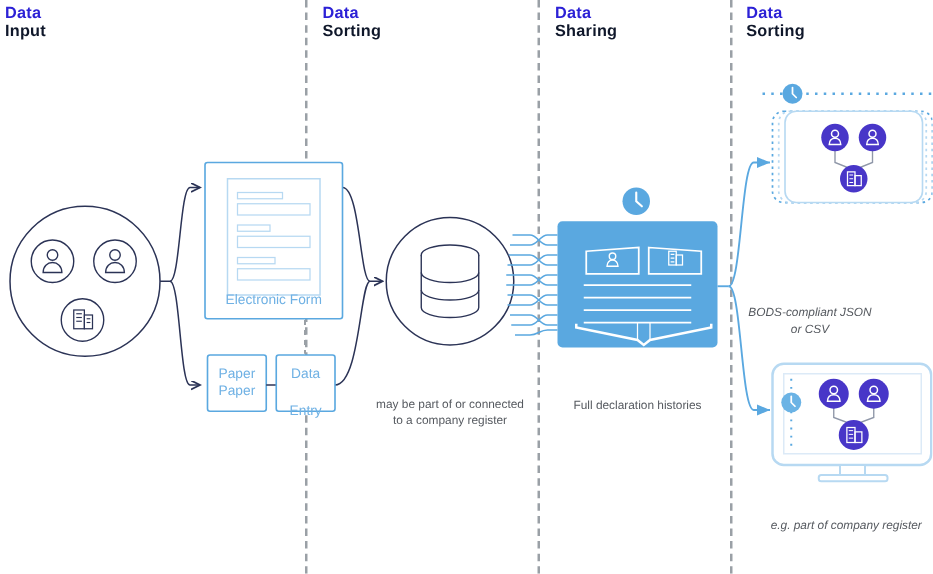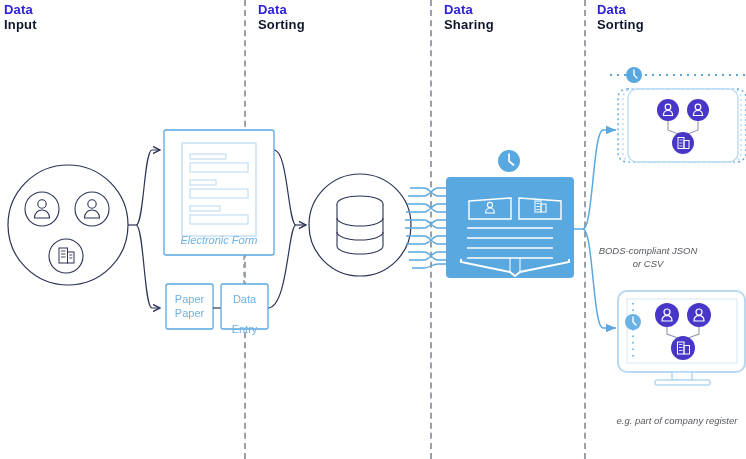--- a/index.html
+++ b/index.html
@@ -246,29 +246,34 @@
         <circle cx="683" cy="348" r="12" fill="#4836c8"></circle>
         <rect x="677.5" y="342" width="6.5" height="12" fill="none" stroke="#ffffff" stroke-width="1"></rect>
         <rect x="684" y="345.5" width="5.5" height="8.5" fill="none" stroke="#ffffff" stroke-width="1"></rect>
         <line x1="679" y1="344.5" x2="682.5" y2="344.5" stroke="#ffffff" stroke-width=".8"></line>
         <line x1="679" y1="347.5" x2="682.5" y2="347.5" stroke="#ffffff" stroke-width=".8"></line>
         <line x1="679" y1="350.5" x2="682.5" y2="350.5" stroke="#ffffff" stroke-width=".8"></line>
       </g>
     </g>
   </svg>
 
-  <div class="lbl-blue" style="left:164px;top:233px;width:110px;font-style:italic;">Electronic Form</div>
+  <div class="lbl-blue" style="left:164px;top:233px;width:110px;">Electronic Form</div>
 
   <div class="lbl-blue" style="left:166px;top:292px;width:47px;text-align:center;">Paper</div>
   <div class="lbl-blue" style="left:166px;top:306px;width:47px;">Paper</div>
 
   <div class="lbl-blue" style="left:221px;top:292px;width:47px;">Data</div>
   <div class="lbl-blue" style="left:221px;top:322px;width:47px;">Entry</div>
 
-
+  <div class="caption" style="left:290px;top:317px;width:140px;">
+    <span>may be part of or connected</span><br>
+    <span>to a company register</span>
+  </div>
+
+  <div class="caption" style="left:446px;top:318px;width:128px;">Full declaration histories</div>
 
   <div class="caption it" style="left:575px;top:200px;width:146px;margin-top:44px;">
     <span>BODS-compliant JSON</span><br>
     <span>or CSV</span>
   </div>
 
   <div class="caption it" style="left:604px;top:414px;width:146px;">e.g. part of company register</div>
 
 </div>
 

